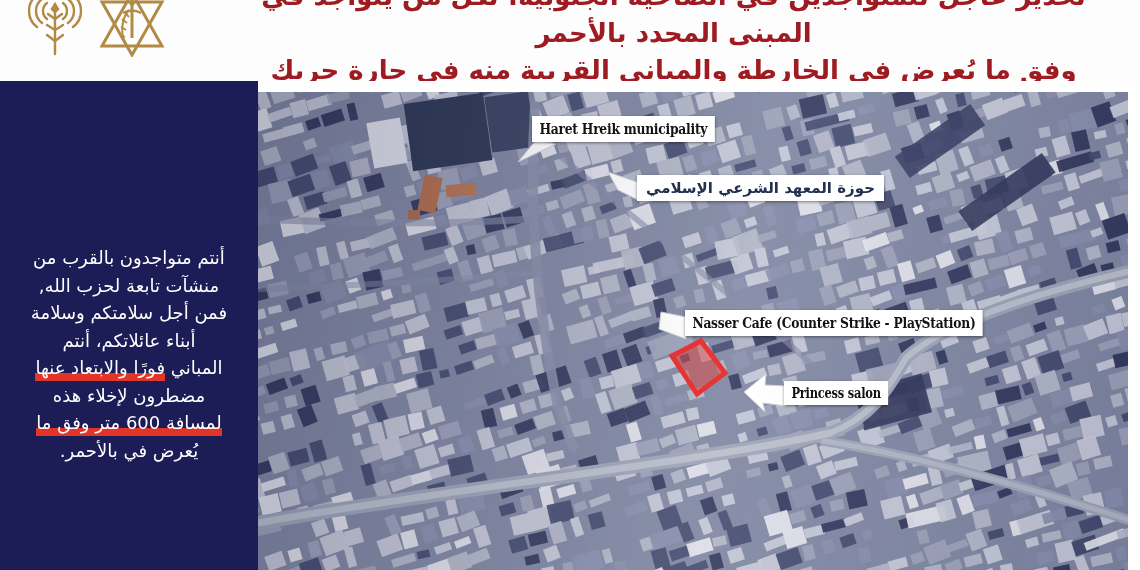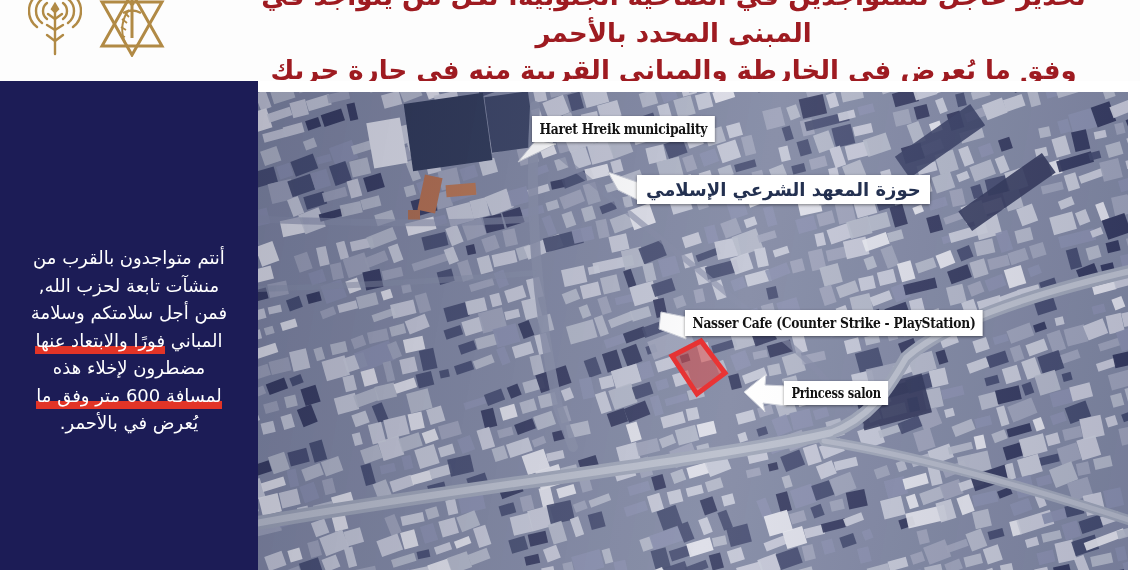--- a/index.html
+++ b/index.html
@@ -24,21 +24,21 @@
 
   
   .map{position:absolute;left:258px;top:92px;width:870px;height:489px;overflow:hidden;background:#000000;}
   .map svg{position:absolute;left:0;top:0;}
   .map-tint{position:absolute;left:0;top:0;width:100%;height:100%;pointer-events:none;
             background:linear-gradient(100deg,rgba(30,34,64,.20),rgba(255,255,255,.10) 55%,rgba(30,34,64,.08));}
   .map-label{position:absolute;background:#fff;color:#131313;white-space:nowrap;
              padding:4px 9px;box-shadow:0 1px 3px rgba(0,0,0,.45);
              font-family:"DejaVu Serif",serif;font-weight:bold;transform-origin:left top;}
   .label-en{font-size:15px;letter-spacing:-.3px;transform:scaleX(.82);}
-  .label-ar{font-family:"DejaVu Sans",sans-serif;font-size:18px;color:#233050;direction:rtl;}
+  .label-ar{font-family:"DejaVu Sans",sans-serif;font-size:15px;color:#233050;direction:rtl;}
   #label-municipality{left:274px;top:24px;}
   #label-hawza{left:379px;top:83px;}
   #label-nasser{left:427px;top:218px;}
   #label-princess{left:526px;top:289px;font-size:14px;}
 </style>
 </head>
 <body>
 
 <div id="stage" style="--header-text: #9e1b21; --sidebar-bg: #1c1c56; --hl-red: #e23427; --target-red: #e81e1e; --gold: #b18a45;">
 
@@ -73,20 +73,21 @@
       <div>تحذير عاجل للمتواجدين في الضاحية الجنوبية: لكل من يتواجد في المبنى المحدد بالأحمر</div>
       <div>وفق ما يُعرض في الخارطة والمباني القريبة منه في حارة حريك</div>
     </div>
   </div>
 
   <div class="sidebar">
     <div class="sidebar-text">
       <div>أنتم متواجدون بالقرب من</div>
       <div>منشآت تابعة لحزب الله,</div>
       <div>فمن أجل سلامتكم وسلامة</div>
+      <div>أبناء عائلاتكم، أنتم</div>
       <div><span>المباني </span><span class="hl">فورًا والابتعاد عنها</span></div>
       <div>مضطرون لإخلاء هذه</div>
       <div><span class="hl">لمسافة 600 متر وفق ما</span></div>
       <div>يُعرض في بالأحمر.</div>
     </div>
   </div>
 
   <div class="map">
     <svg id="city-svg" width="882" height="489" viewBox="0 0 882 489">
       <rect x="0" y="0" width="882" height="489" fill="#7d84a0"></rect>

